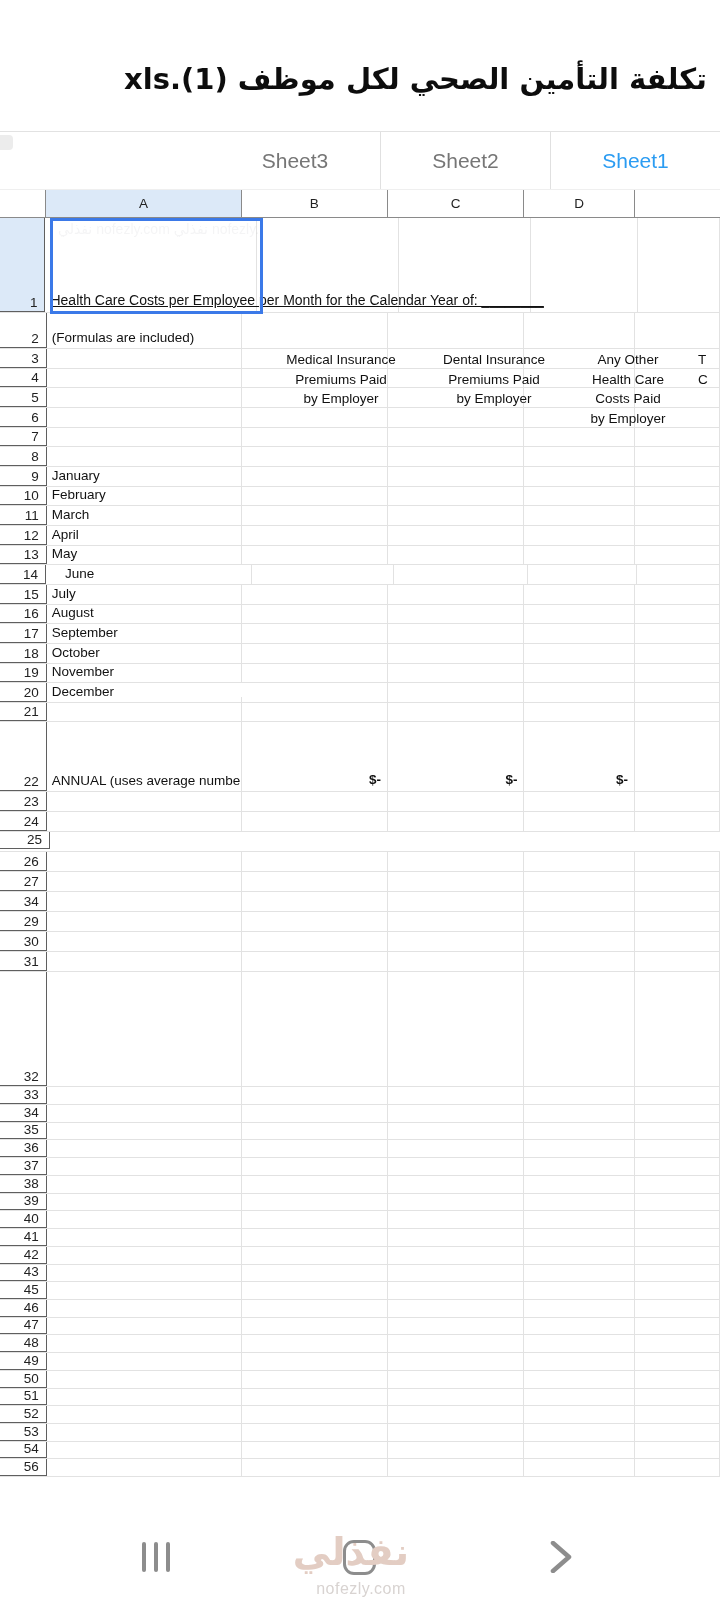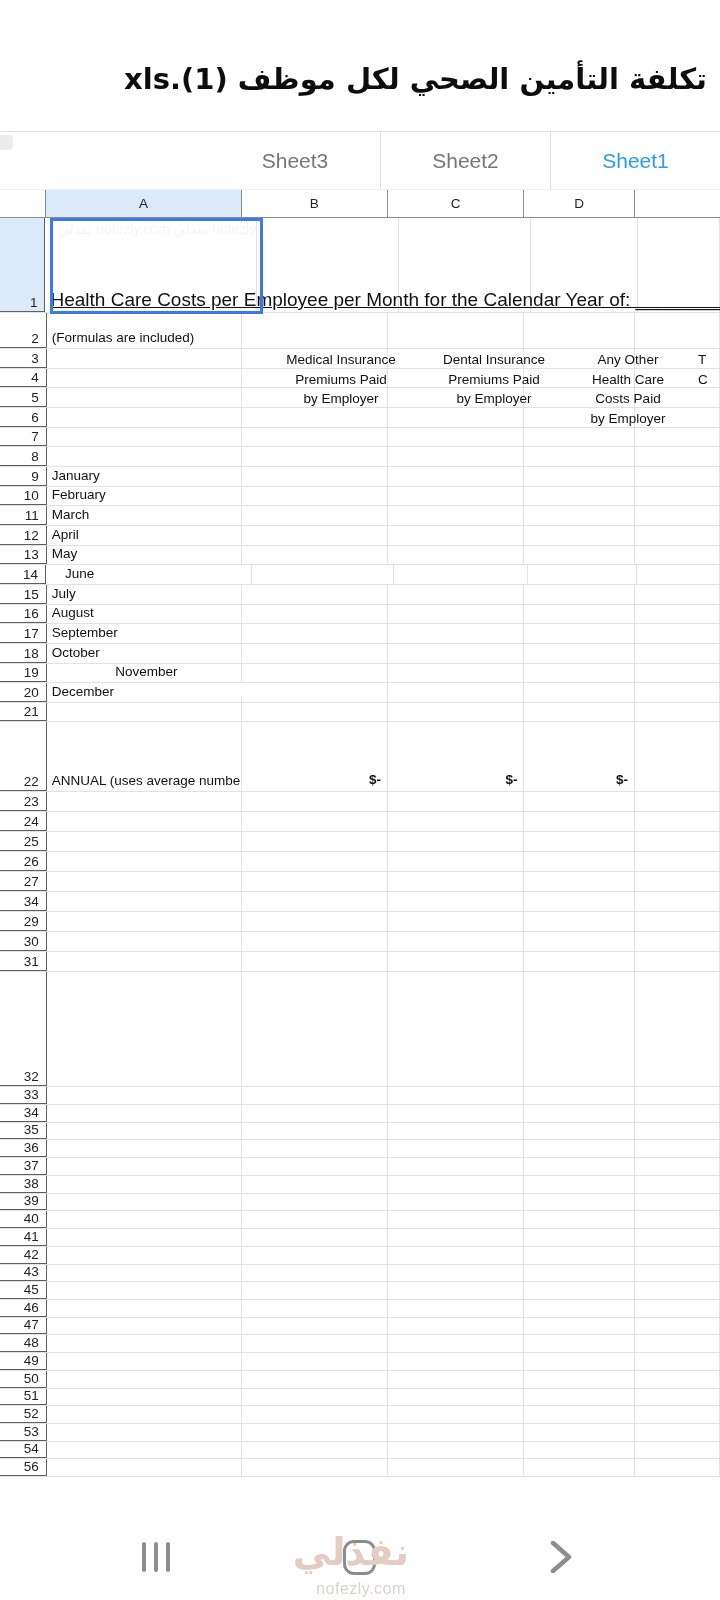--- a/index.html
+++ b/index.html
@@ -34,21 +34,21 @@
   .grid-row{display:flex;box-sizing:border-box;border-bottom:1px solid #e2e2e2;}
   .gutter-cell{width:50px;box-sizing:border-box;border-right:1px solid #5f5f5f;
                border-bottom:1px solid #5f5f5f;display:flex;align-items:flex-end;
                justify-content:flex-end;padding:0 7px 1px 0;font-size:13.5px;color:#222;
                background:#fff;}
   .gutter-cell.sel{background:#dce9f8;}
   .cell{box-sizing:border-box;border-right:1px solid #e2e2e2;display:flex;
         align-items:flex-end;font-size:13.5px;color:#111;}
   .cell.clip{overflow:hidden;}
   .cell-text{padding:0 0 2px 5px;white-space:nowrap;line-height:16px;}
-  .cell-text.uline{text-decoration:underline;font-size:19px;padding-bottom:4px;z-index:3;position:relative;}
+  .cell-text.uline{text-decoration:underline;font-size:14px;padding-bottom:4px;z-index:3;position:relative;}
   .cell-text.money{margin-left:auto;padding:0 6px 3px 0;font-weight:700;}
 
   
   .hdr-lines{position:absolute;top:350px;text-align:center;font-size:13.5px;
              line-height:19.7px;color:#111;z-index:3;pointer-events:none;}
 
   
   .sel-box{position:absolute;left:50px;top:218px;width:213px;height:96px;
            box-sizing:border-box;border:3px solid #3b79e8;z-index:4;pointer-events:none;}
 
@@ -256,21 +256,21 @@
         <div class="cell" style="width: 212px;">
           <span class="cell-text">October</span>
         </div>
         <div class="cell" style="width: 158px;"></div>
         <div class="cell" style="width: 148px;"></div>
         <div class="cell" style="width: 120px;"></div>
         <div class="cell" style="width: 92px;"></div>
       </div>
       <div class="grid-row" style="height: 19.67px;">
         <div class="gutter-cell">19</div>
-        <div class="cell" style="width: 212px; justify-content: center;">
+        <div class="cell" style="width: 212px;">
           <span class="cell-text">November</span>
         </div>
         <div class="cell" style="width: 158px;"></div>
         <div class="cell" style="width: 148px;"></div>
         <div class="cell" style="width: 120px;"></div>
         <div class="cell" style="width: 92px;"></div>
       </div>
       <div class="grid-row" style="height: 19.67px;">
         <div class="gutter-cell">20</div>
         <div class="cell" style="width: 212px; margin-top: 14px;">
@@ -314,21 +314,21 @@
         <div class="cell" style="width: 92px;"></div>
       </div>
       <div class="grid-row" style="height: 20px;">
         <div class="gutter-cell">24</div>
         <div class="cell" style="width: 212px;"></div>
         <div class="cell" style="width: 158px;"></div>
         <div class="cell" style="width: 148px;"></div>
         <div class="cell" style="width: 120px;"></div>
         <div class="cell" style="width: 92px;"></div>
       </div>
-      <div class="grid-row" style="height: 20px;">
+      <div class="grid-row" style="height: 20px; flex-direction: column;">
         <div class="gutter-cell">25</div>
         <div class="cell" style="width: 212px;"></div>
         <div class="cell" style="width: 158px;"></div>
         <div class="cell" style="width: 148px;"></div>
         <div class="cell" style="width: 120px;"></div>
         <div class="cell" style="width: 92px;"></div>
       </div>
       <div class="grid-row" style="height: 20px;">
         <div class="gutter-cell">26</div>
         <div class="cell" style="width: 212px;"></div>

